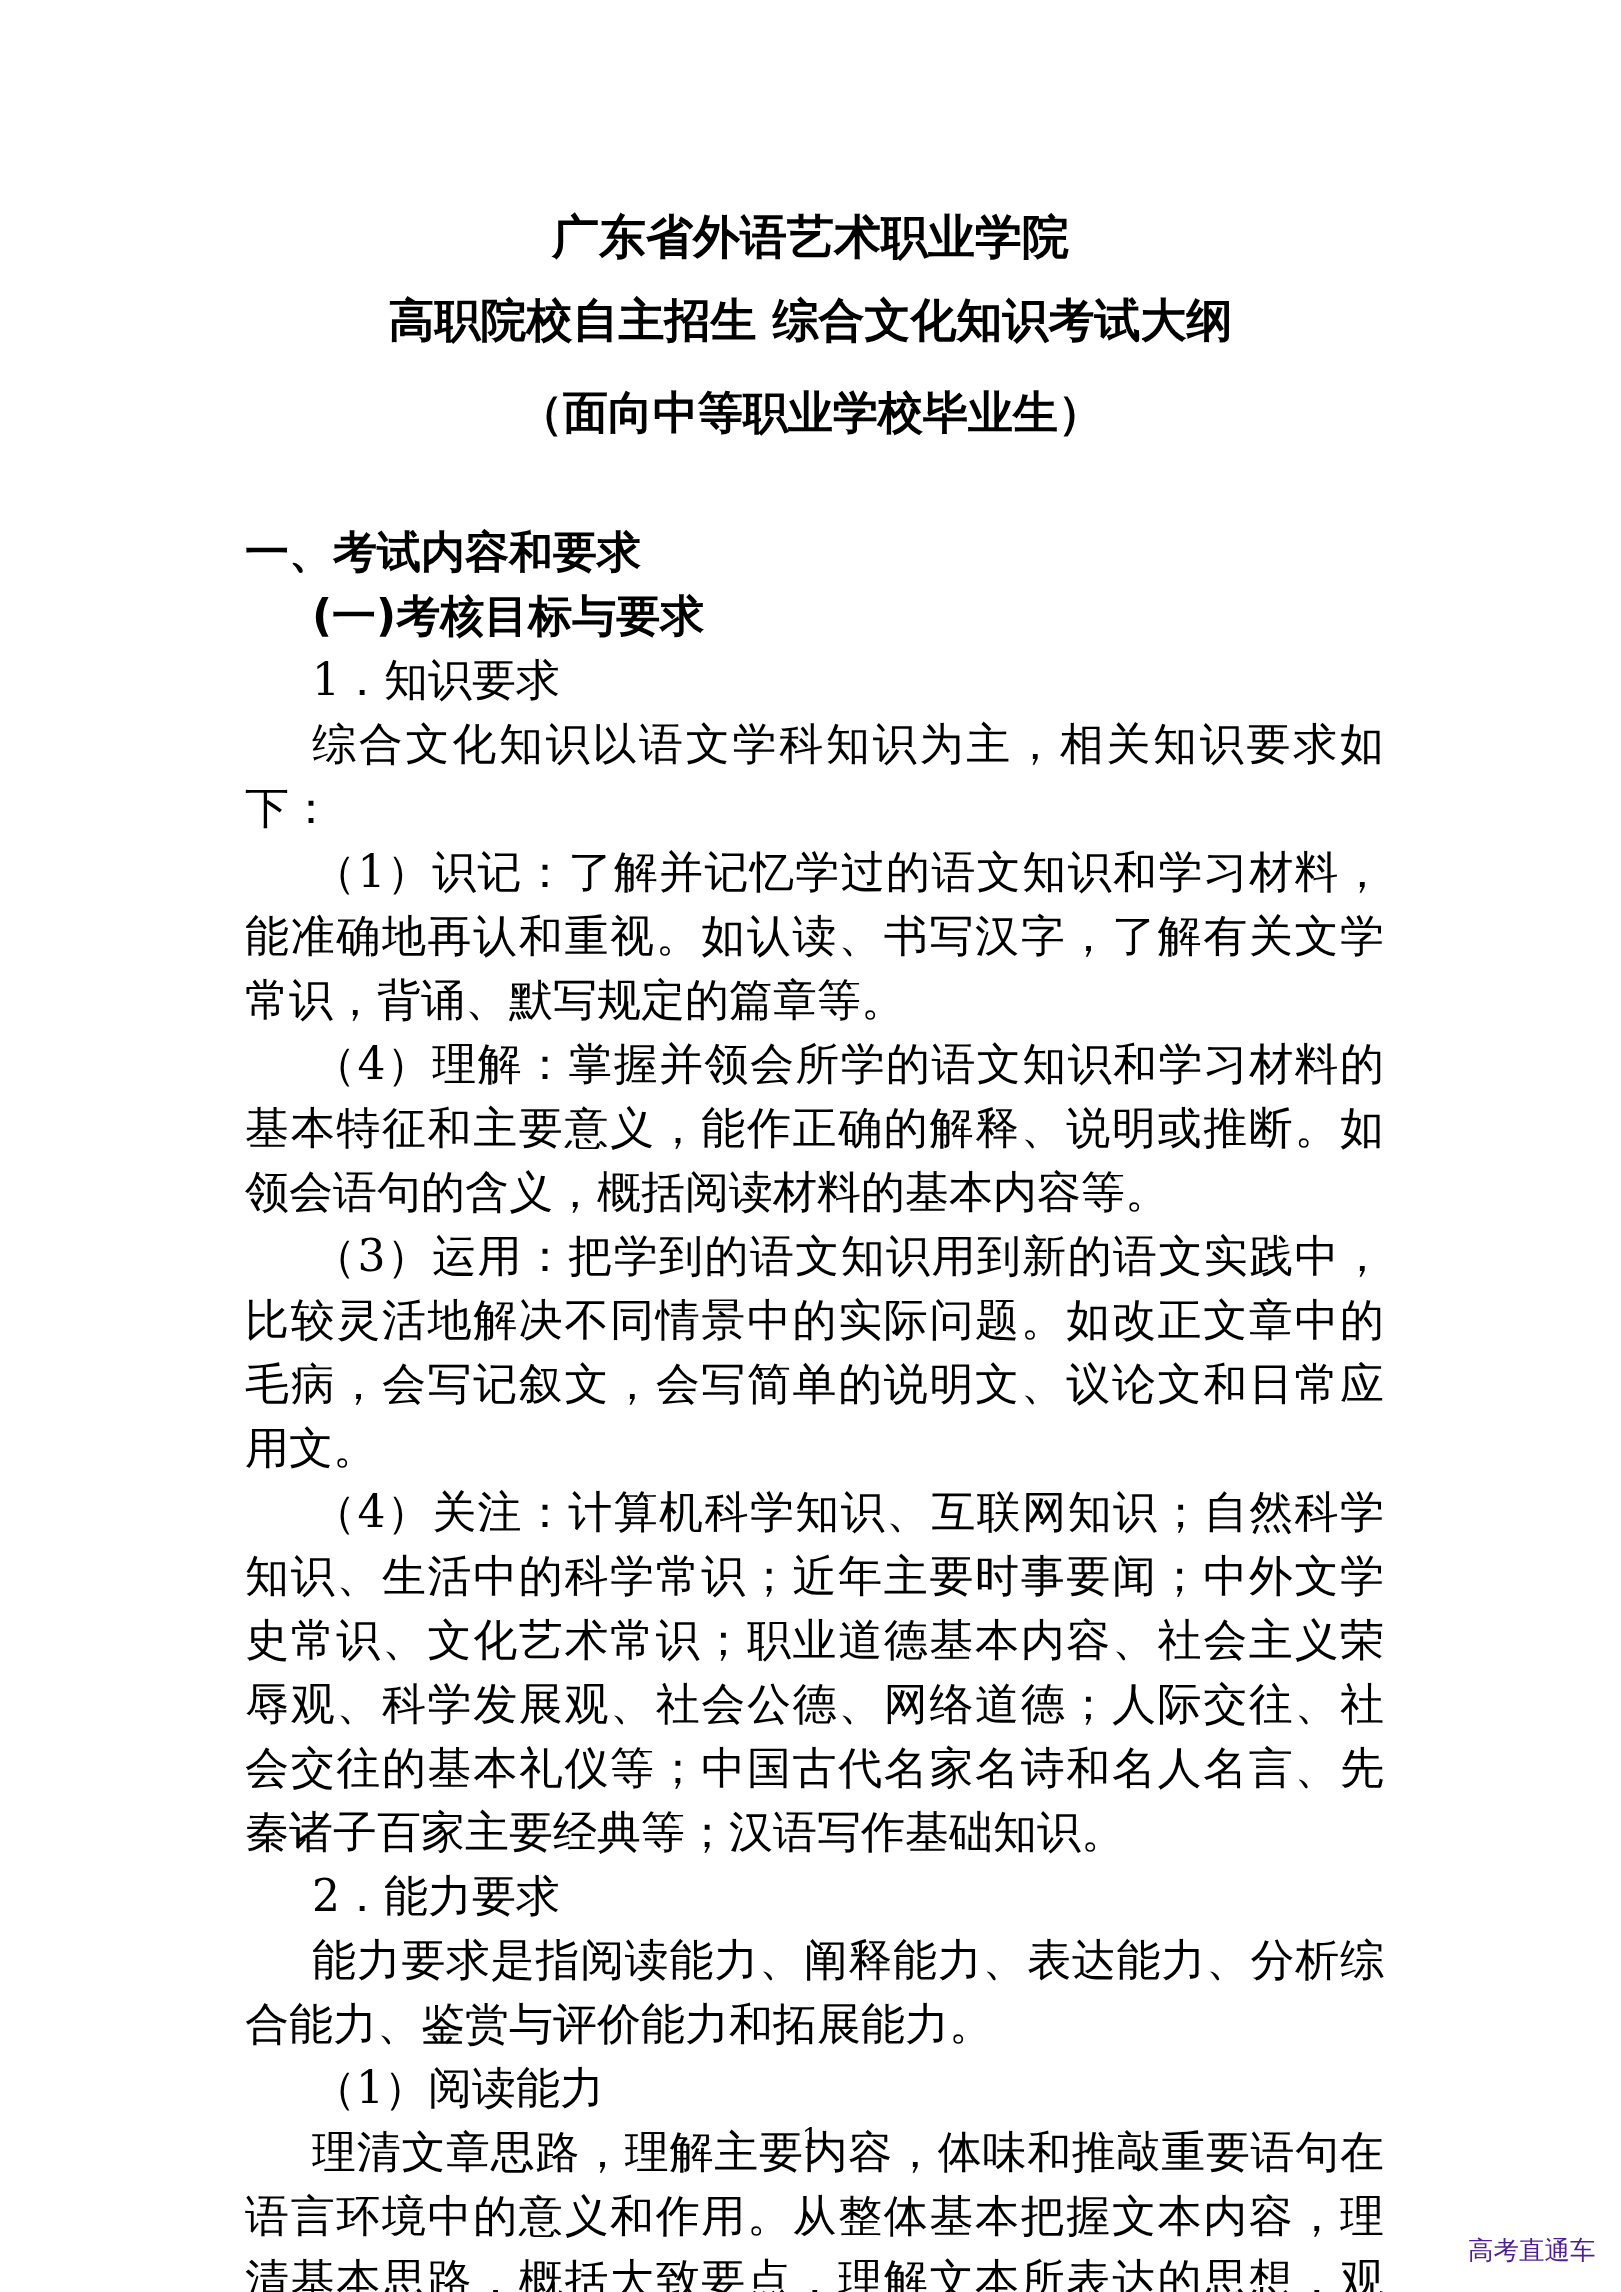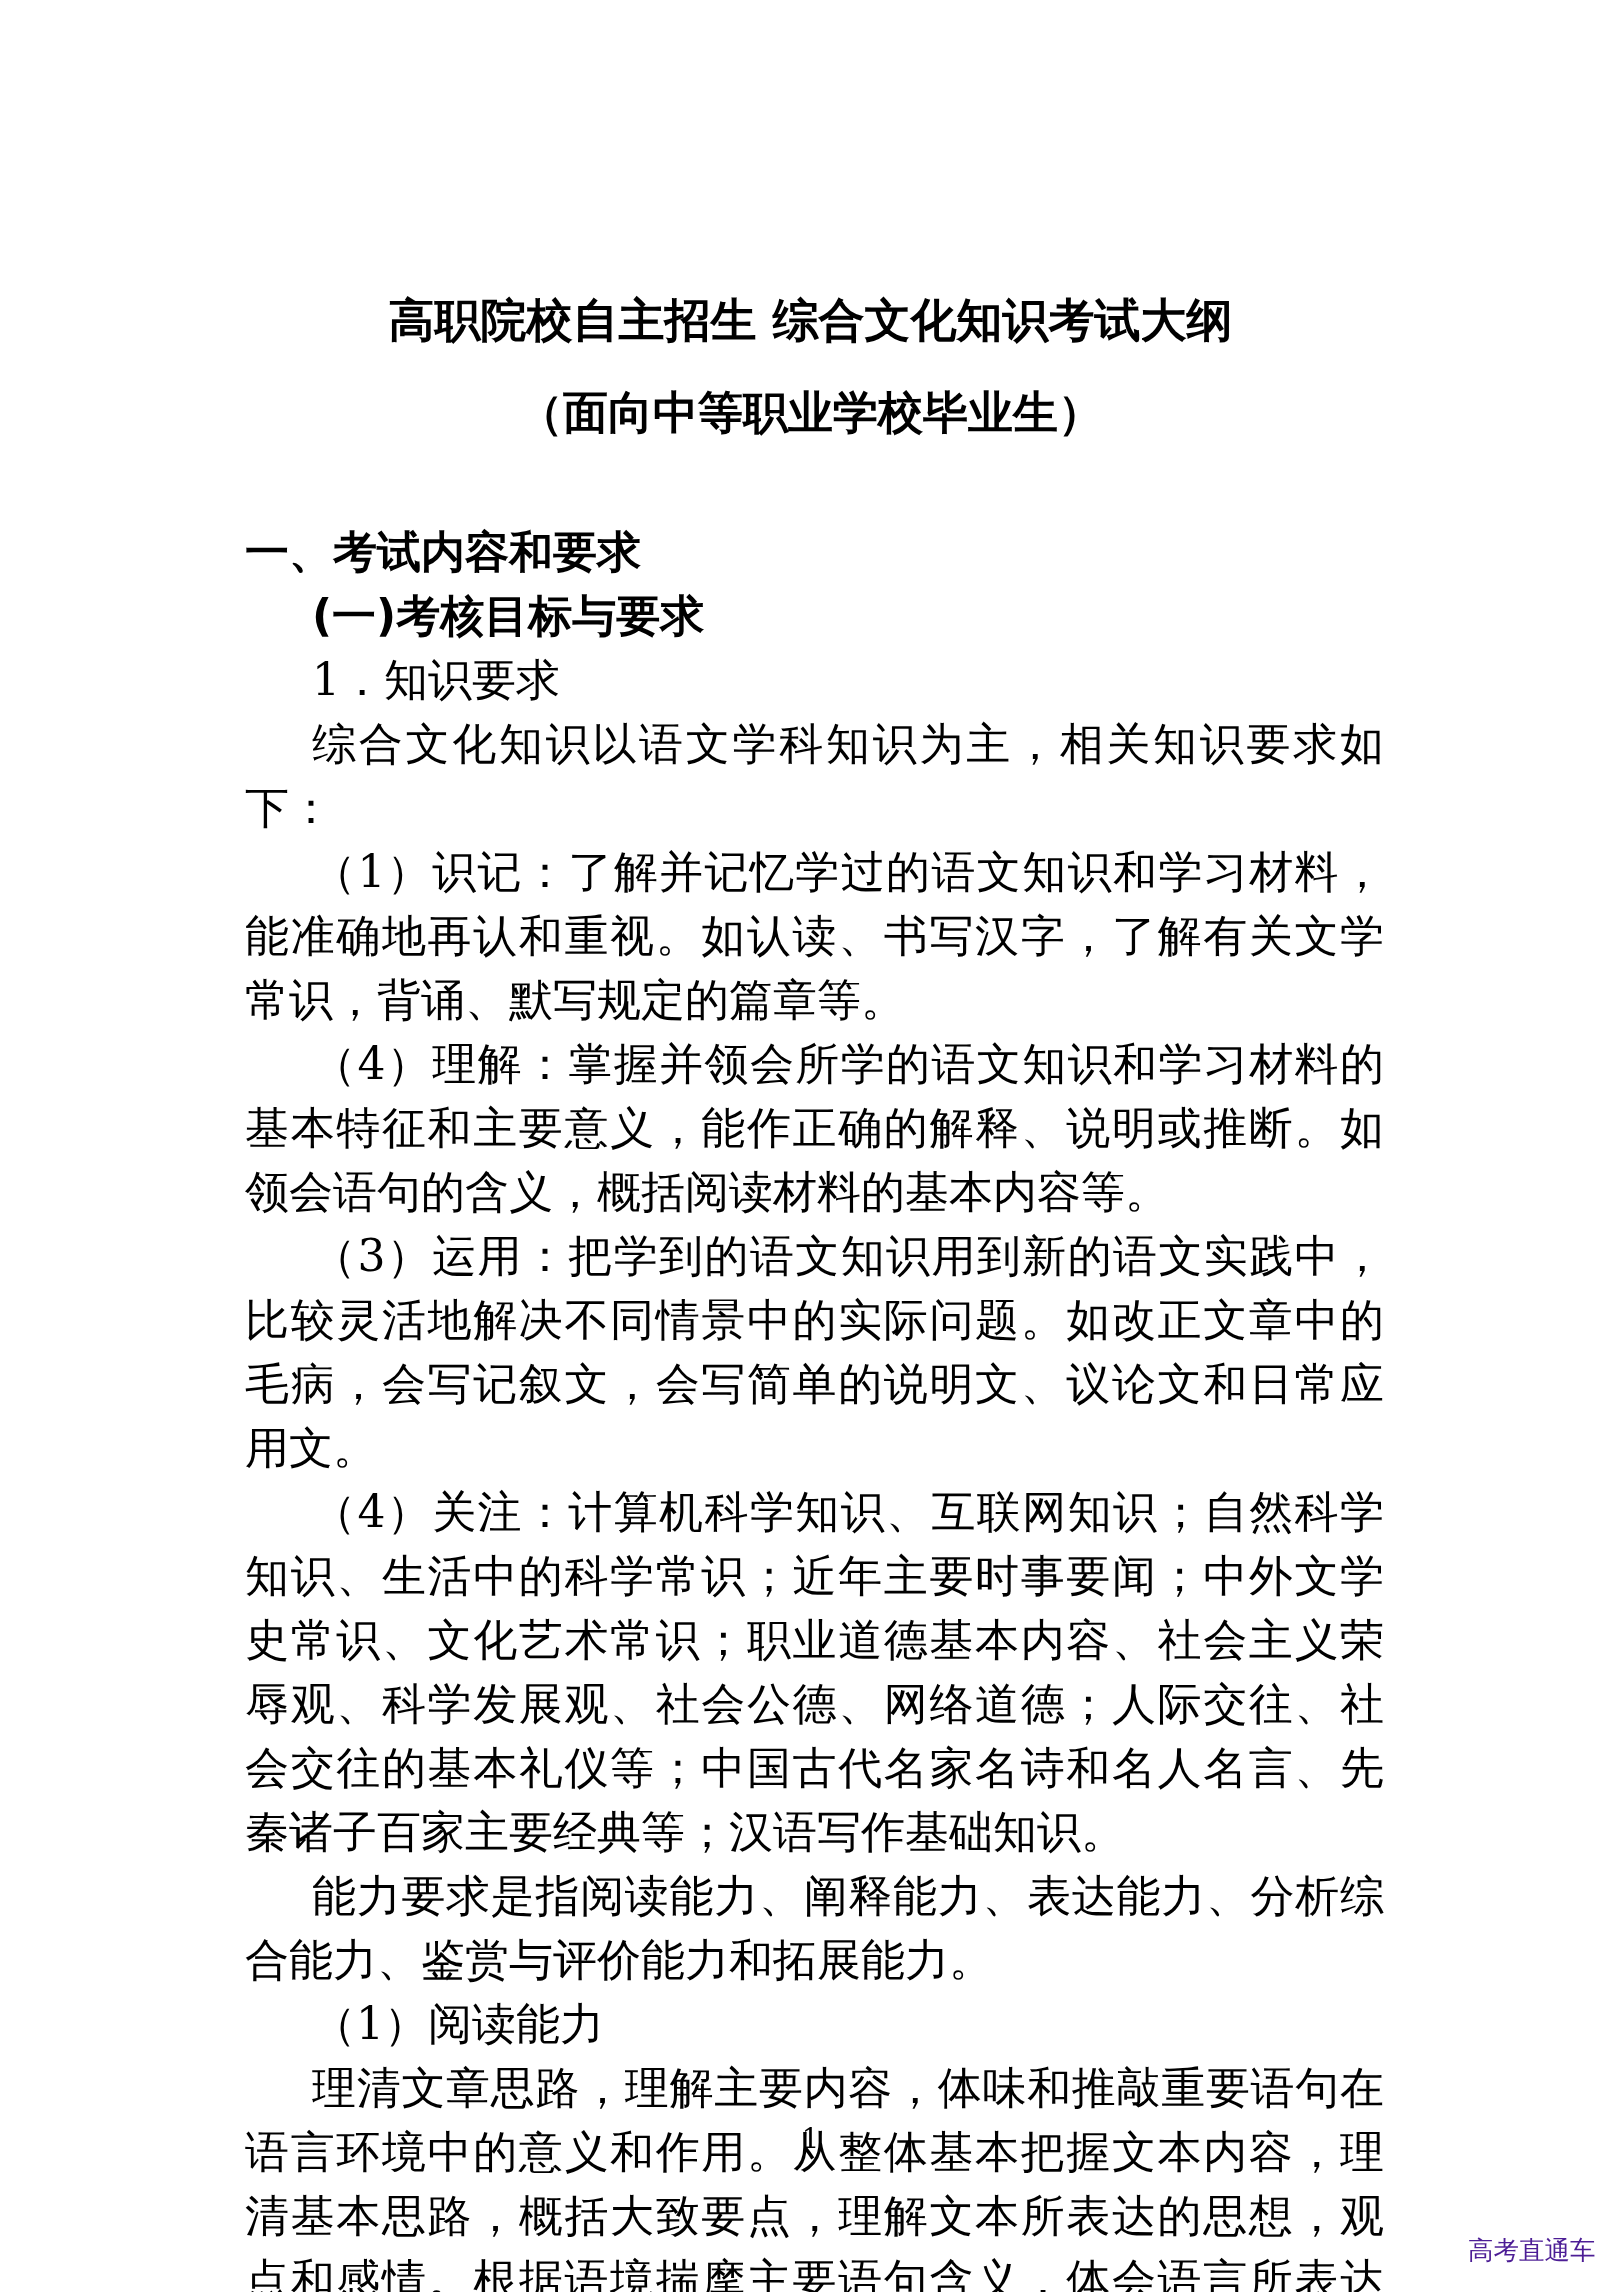--- a/index.html
+++ b/index.html
@@ -86,32 +86,34 @@
     color: #4c1d95;
     text-shadow: 2px 2px 0 #ffffff;
     white-space: nowrap;
   }
 </style>
 </head>
 <body>
 
 <div class="page">
 
+  <div class="title-line title-line-1">广东省外语艺术职业学院</div>
   <div class="title-line title-line-2">高职院校自主招生 综合文化知识考试大纲</div>
   <div class="title-line title-line-3">（面向中等职业学校毕业生）</div>
 
   <div class="doc-body">
     <div class="blk-h1">一、考试内容和要求</div>
     <div class="blk-h2">(一)考核目标与要求</div>
     <div class="blk-h3">1．知识要求</div>
     <div class="blk-p">综合文化知识以语文学科知识为主，相关知识要求如下：</div>
     <div class="blk-p">（1）识记：了解并记忆学过的语文知识和学习材料，能准确地再认和重视。如认读、书写汉字，了解有关文学常识，背诵、默写规定的篇章等。</div>
     <div class="blk-p">（4）理解：掌握并领会所学的语文知识和学习材料的基本特征和主要意义，能作正确的解释、说明或推断。如领会语句的含义，概括阅读材料的基本内容等。</div>
     <div class="blk-p">（3）运用：把学到的语文知识用到新的语文实践中，比较灵活地解决不同情景中的实际问题。如改正文章中的毛病，会写记叙文，会写简单的说明文、议论文和日常应用文。</div>
     <div class="blk-p">（4）关注：计算机科学知识、互联网知识；自然科学知识、生活中的科学常识；近年主要时事要闻；中外文学史常识、文化艺术常识；职业道德基本内容、社会主义荣辱观、科学发展观、社会公德、网络道德；人际交往、社会交往的基本礼仪等；中国古代名家名诗和名人名言、先秦诸子百家主要经典等；汉语写作基础知识。</div>
+    <div class="blk-h3">2．能力要求</div>
     <div class="blk-p">能力要求是指阅读能力、阐释能力、表达能力、分析综合能力、鉴赏与评价能力和拓展能力。</div>
     <div class="blk-p">（1）阅读能力</div>
     <div class="blk-p">理清文章思路，理解主要内容，体味和推敲重要语句在语言环境中的意义和作用。从整体基本把握文本内容，理清基本思路，概括大致要点，理解文本所表达的思想，观点和感情。根据语境揣摩主要语句含义，体会语言所表达的效果。对阅读材料做出自己的分析判断。</div>
   </div>
 
   <div class="page-number">1</div>
 
   <div class="watermark">高考直通车</div>
 
 </div>

